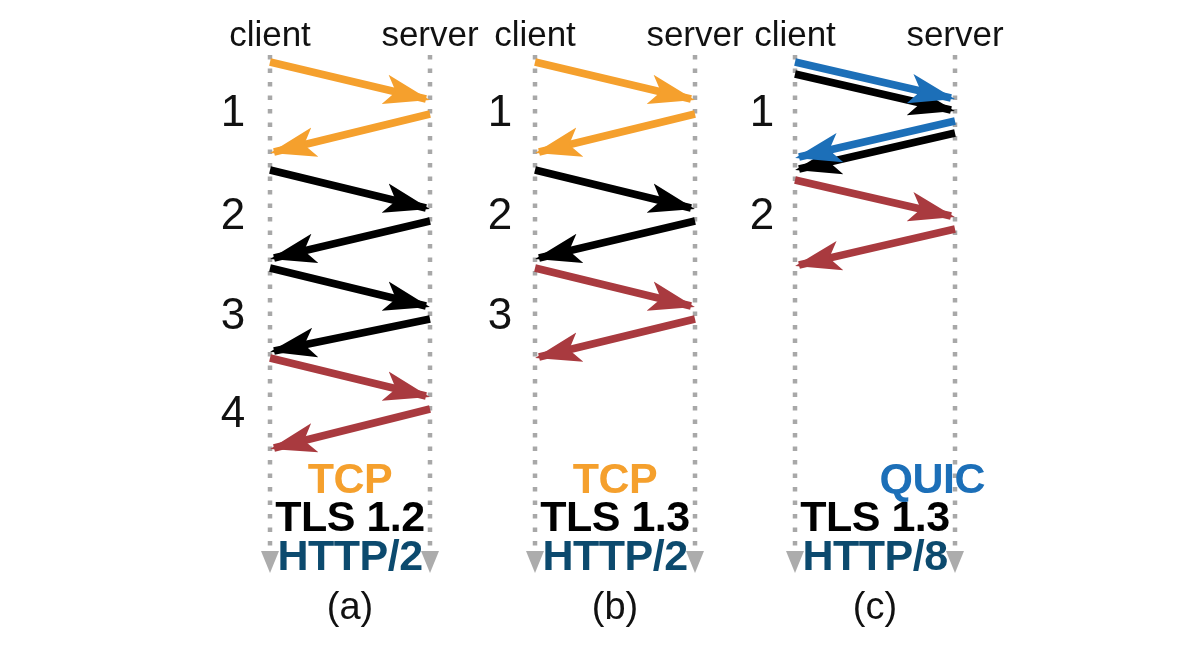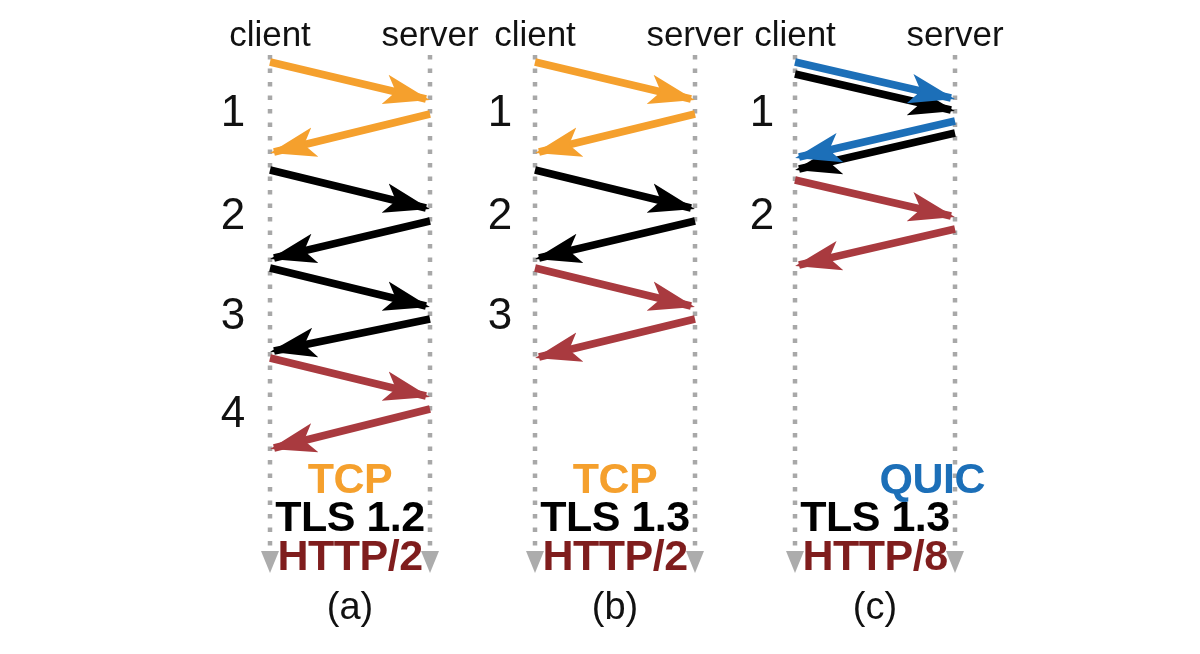--- a/index.html
+++ b/index.html
@@ -7,21 +7,21 @@
     position:relative;width:1200px;height:654px;background:#ffffff;overflow:hidden;
     font-family:Liberation Sans, sans-serif;color:#000;
   }
   #diagram-svg{position:absolute;left:0;top:0;}
   .lbl{position:absolute;text-align:center;white-space:nowrap;}
   .lane-label{width:140px;top:14px;height:40px;line-height:40px;font-size:35px;color:#111;}
   .rt-num{width:60px;height:54px;line-height:54px;font-size:44px;color:#111;}
   .stack-line{width:220px;height:40px;line-height:40px;font-size:43px;font-weight:700;letter-spacing:-0.5px;}
   .stack-tcp{color:#F5A02D;}
   .stack-tls{color:#000000;}
-  .stack-http{color:#7f1d1d;}
+  .stack-http{color:#0c4a6e;}
   .stack-quic{color:#1C6FB8;text-align:right;}
   .caption{width:220px;height:44px;line-height:44px;font-size:38px;color:#111;font-weight:400;}
   .shaft{fill:none;stroke-linecap:butt;}
   .sh-o{stroke:#F5A02D;stroke-width:7.5;}
   .sh-k{stroke:#000000;stroke-width:7.5;}
   .sh-r{stroke:#A93A3F;stroke-width:7.5;}
   .sh-b{stroke:#1C6FB8;stroke-width:7.5;}
   .lifeline{stroke:#A8A8A8;stroke-width:4.5;stroke-dasharray:4.5 9;fill:none;}
   .life-end{fill:#ACACAC;stroke:none;}
 </style>

